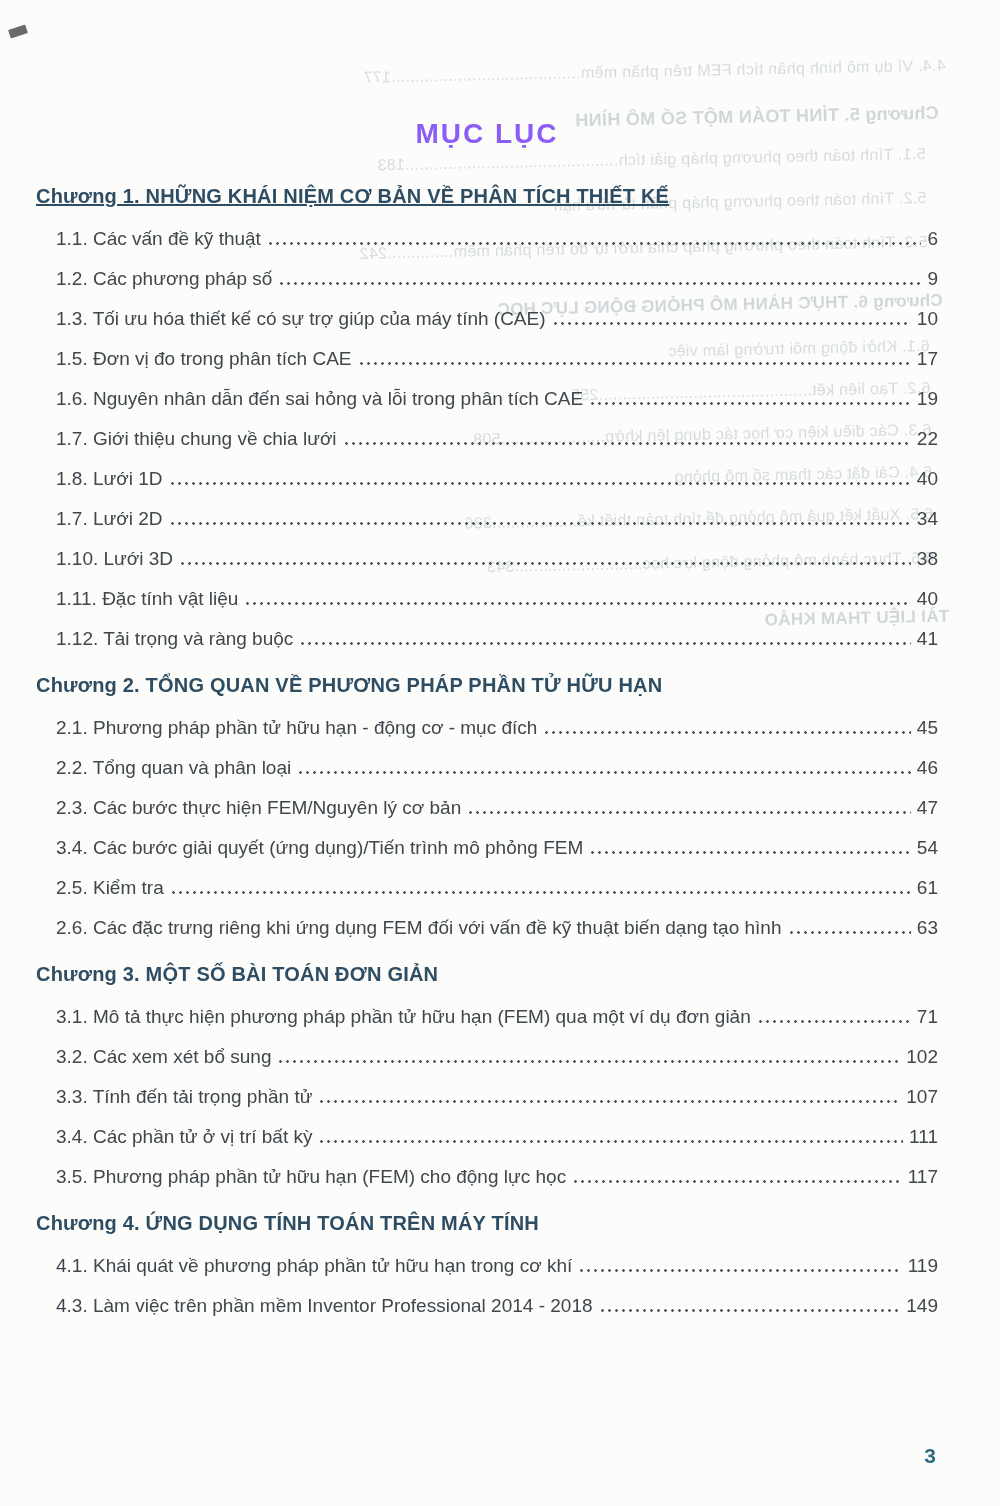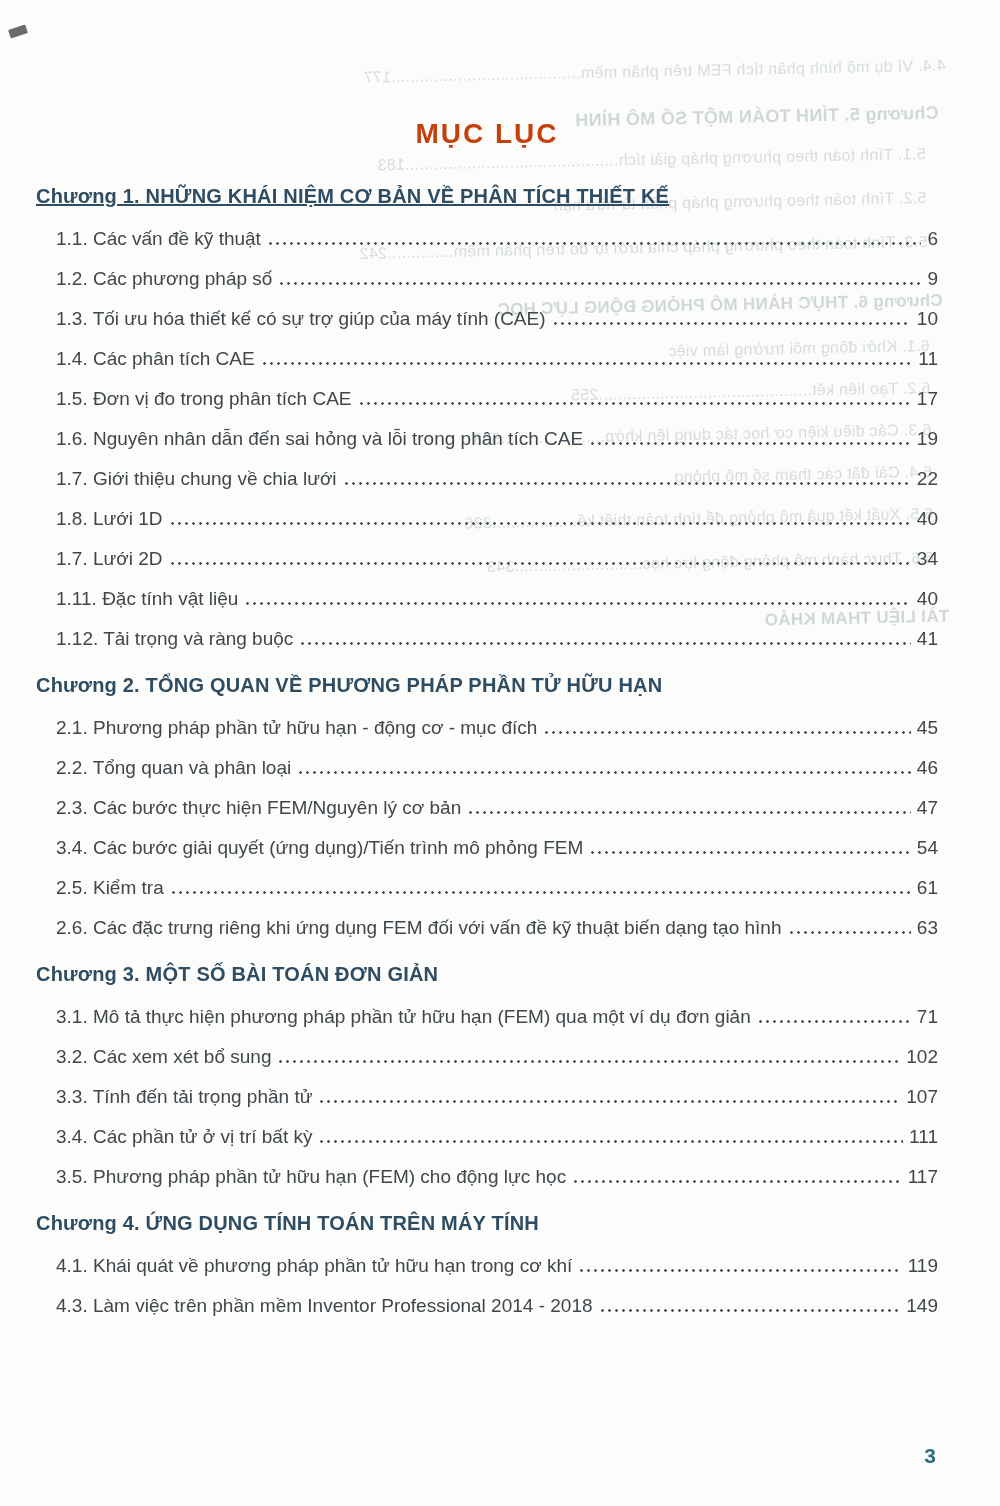--- a/index.html
+++ b/index.html
@@ -21,21 +21,21 @@
   .bleed-line.b{font-weight:bold;color:#7d93a0;}
   .corner-mark{
     position:absolute;left:9px;top:27px;width:18px;height:9px;
     background:#3a3a3a;transform:rotate(-18deg);opacity:.75;border-radius:1px;
   }
   .content{
     position:absolute;left:36px;right:62px;top:118px;
   }
   .title{
     margin:0 0 34px 0;text-align:center;font-size:28px;font-weight:bold;
-    letter-spacing:2px;color:#c2410c;
+    letter-spacing:2px;color:#8b5cf6;
   }
   .chapter-heading{
     font-size:20px;line-height:24px;font-weight:bold;color:#2e4d63;
     margin:24px 0 20px 0;letter-spacing:.2px;
   }
   .chapter-heading:first-child{margin-top:6px;text-decoration:underline;}
   .entry{
     display:flex;align-items:flex-end;padding-left:20px;
     font-size:19px;line-height:21px;margin-bottom:19px;color:#3f464d;justify-content:space-between;
   }
@@ -85,25 +85,20 @@
           <span class="label">1.2. Các phương pháp số</span>
           <span class="dots"></span>
           <span class="pg">9</span>
         </div>
         <div class="entry">
           <span class="label">1.3. Tối ưu hóa thiết kế có sự trợ giúp của máy tính (CAE)</span>
           <span class="dots"></span>
           <span class="pg">10</span>
         </div>
         <div class="entry">
-          <span class="label">1.4. Các phân tích CAE</span>
-          <span class="dots"></span>
-          <span class="pg">11</span>
-        </div>
-        <div class="entry">
           <span class="label">1.5. Đơn vị đo trong phân tích CAE</span>
           <span class="dots"></span>
           <span class="pg">17</span>
         </div>
         <div class="entry">
           <span class="label">1.6. Nguyên nhân dẫn đến sai hỏng và lỗi trong phân tích CAE</span>
           <span class="dots"></span>
           <span class="pg">19</span>
         </div>
         <div class="entry">
@@ -113,20 +108,25 @@
         </div>
         <div class="entry">
           <span class="label">1.8. Lưới 1D</span>
           <span class="dots"></span>
           <span class="pg">40</span>
         </div>
         <div class="entry">
           <span class="label">1.7. Lưới 2D</span>
           <span class="dots"></span>
           <span class="pg">34</span>
+        </div>
+        <div class="entry">
+          <span class="label">1.10. Lưới 3D</span>
+          <span class="dots"></span>
+          <span class="pg">38</span>
         </div>
         <div class="entry">
           <span class="label">1.11. Đặc tính vật liệu</span>
           <span class="dots"></span>
           <span class="pg">40</span>
         </div>
         <div class="entry">
           <span class="label">1.12. Tải trọng và ràng buộc</span>
           <span class="dots"></span>
           <span class="pg">41</span>

